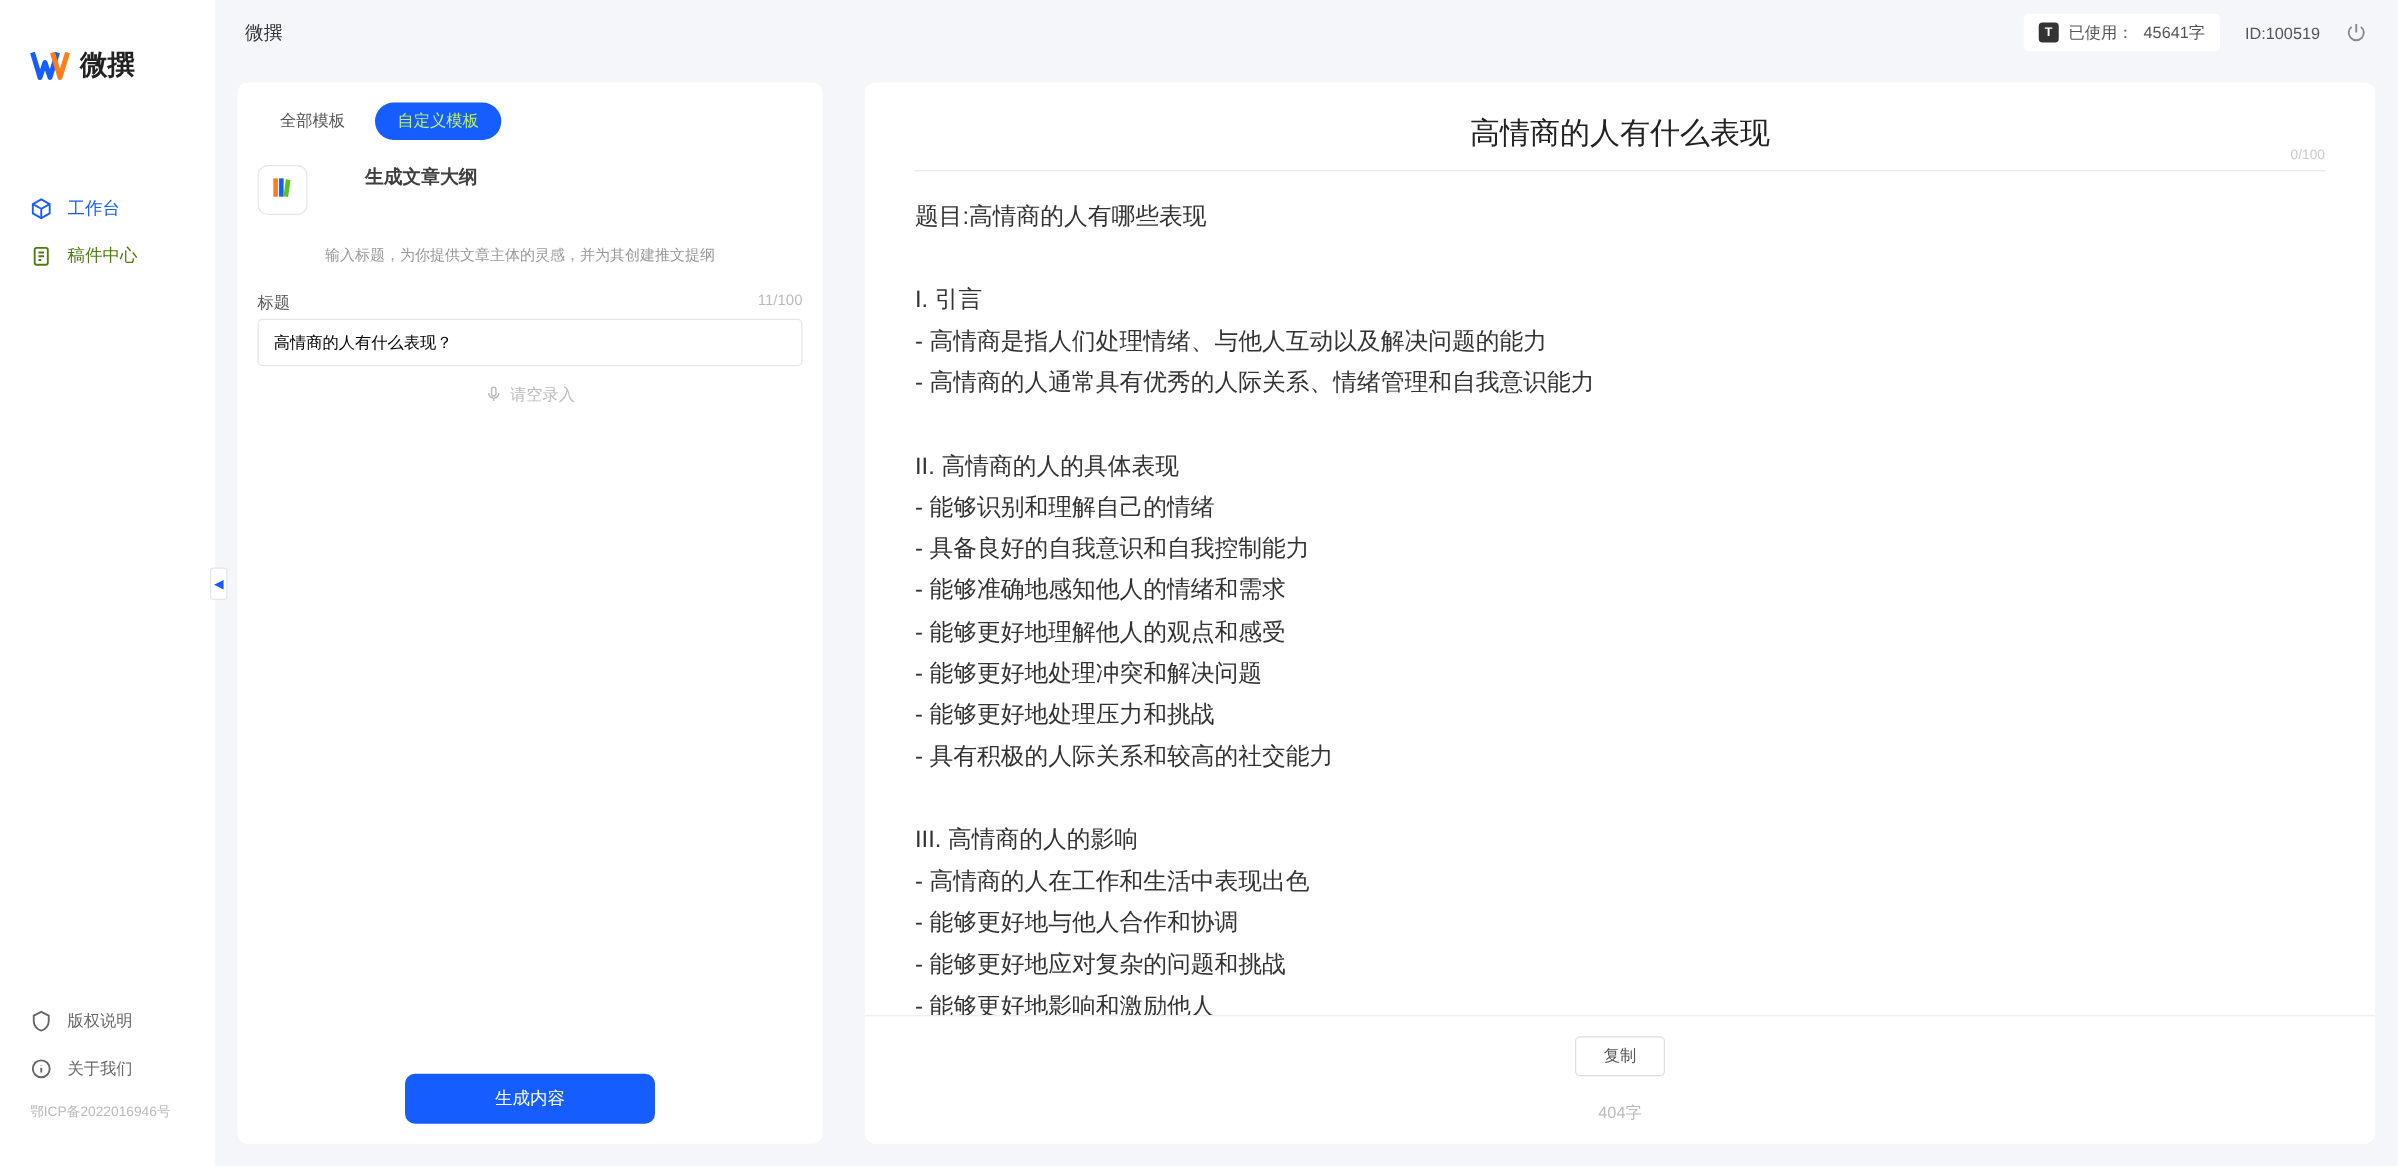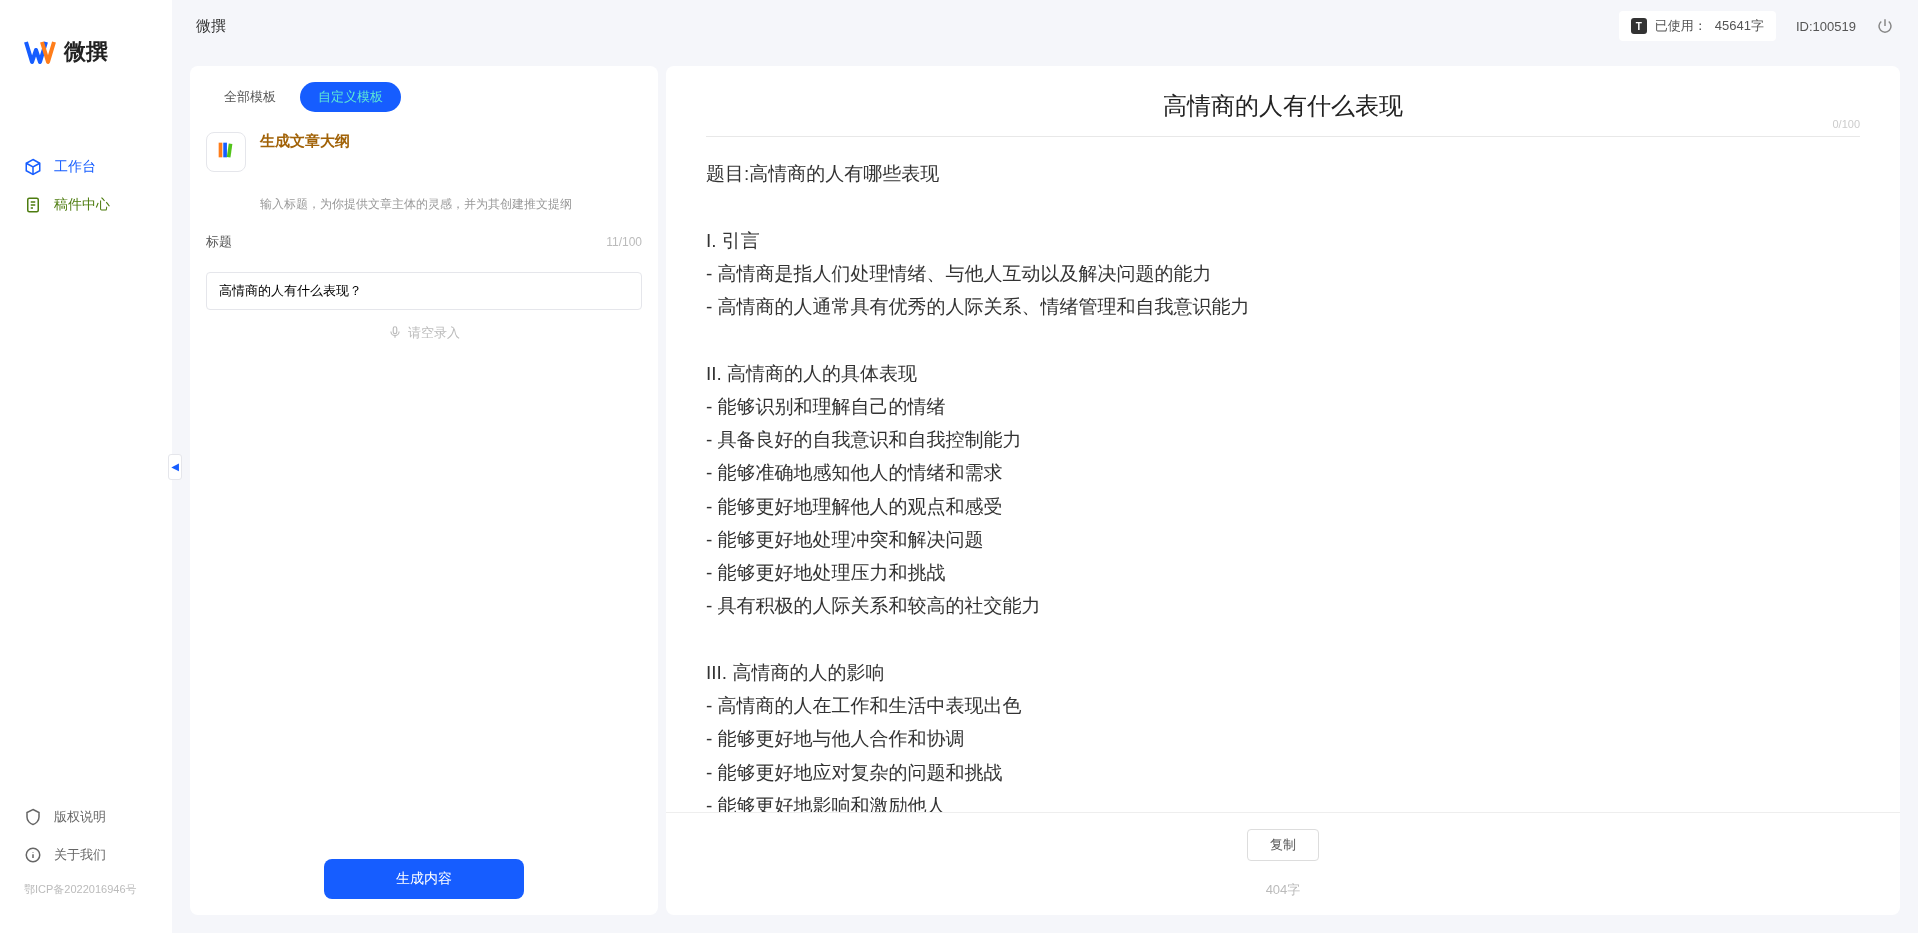--- a/index.html
+++ b/index.html
@@ -27,40 +27,40 @@
     
     .topbar { height: 52px; display: flex; align-items: center; justify-content: space-between; padding: 0 24px; background: #f5f6fa; }
     .topbar-title { font-size: 15px; color: #333; }
     .topbar-right { display: flex; align-items: center; gap: 20px; }
     .usage-badge { display: flex; align-items: center; gap: 8px; background: #fff; border-radius: 4px; padding: 6px 12px; font-size: 13px; color: #555; }
     .usage-badge .badge-icon { width: 16px; height: 16px; background: #333; border-radius: 3px; color: #fff; font-size: 10px; display: flex; align-items: center; justify-content: center; font-weight: bold; }
     .user-id { font-size: 13px; color: #555; }
     .power-icon { width: 18px; height: 18px; color: #888; cursor: pointer; }
     
     
-    .content { flex: 1; display: flex; gap: 8px; padding: 14px 18px 18px; overflow: hidden; }
+    .content { flex: 1; display: flex; gap: 34px; padding: 14px 18px 18px; overflow: hidden; }
     
     
     .panel { background: #fff; border-radius: 8px; display: flex; flex-direction: column; }
     .panel-left { width: 468px; }
     .panel-right { flex: 1; }
     
     .tabs { display: flex; gap: 6px; padding: 16px 16px 0; }
     .tab { padding: 6px 18px; border-radius: 20px; font-size: 13px; cursor: pointer; color: #555; }
-    .tab.active { background: #165dff; color: #5eead4; }
+    .tab.active { background: #165dff; color: #bef264; }
     
     .template-card { display: flex; gap: 14px; padding: 20px 16px; align-items: flex-start; }
     .template-icon { width: 40px; height: 40px; border-radius: 8px; border: 1px solid #e5e6eb; display: flex; align-items: center; justify-content: center; flex-shrink: 0; }
     .template-icon-inner { font-size: 18px; }
     .template-info { flex: 1; }
-    .template-title { font-size: 15px; font-weight: 600; color: #a16207; margin-bottom: 6px; }
+    .template-title { font-size: 15px; font-weight: 600; color: #404040; margin-bottom: 6px; margin-left: 32px; }
     .template-desc { font-size: 12px; color: #999; line-height: 1.5; margin-top: 44px; }
     
     .form-area { flex: 1; padding: 0 16px; }
-    .field-row { display: flex; justify-content: space-between; margin-bottom: 21px; align-items: center; }
+    .field-row { display: flex; justify-content: space-between; margin-bottom: 4px; }
     .field-label { font-size: 13px; color: #555; }
     .field-count { font-size: 12px; color: #bbb; }
     .text-input { width: 100%; height: 38px; border: 1px solid #e5e6eb; border-radius: 4px; padding: 0 12px; font-size: 13px; outline: none; }
     .voice-input { display: flex; align-items: center; justify-content: center; gap: 6px; padding: 14px 0; color: #bbb; font-size: 13px; cursor: pointer; }
     
     .gen-button-wrap { padding: 16px; display: flex; justify-content: center; }
     .gen-button { width: 200px; height: 40px; background: #165dff; color: #fff; border: none; border-radius: 8px; font-size: 14px; cursor: pointer; }
     
     
     .result-header { padding: 24px 40px 14px; position: relative; }

